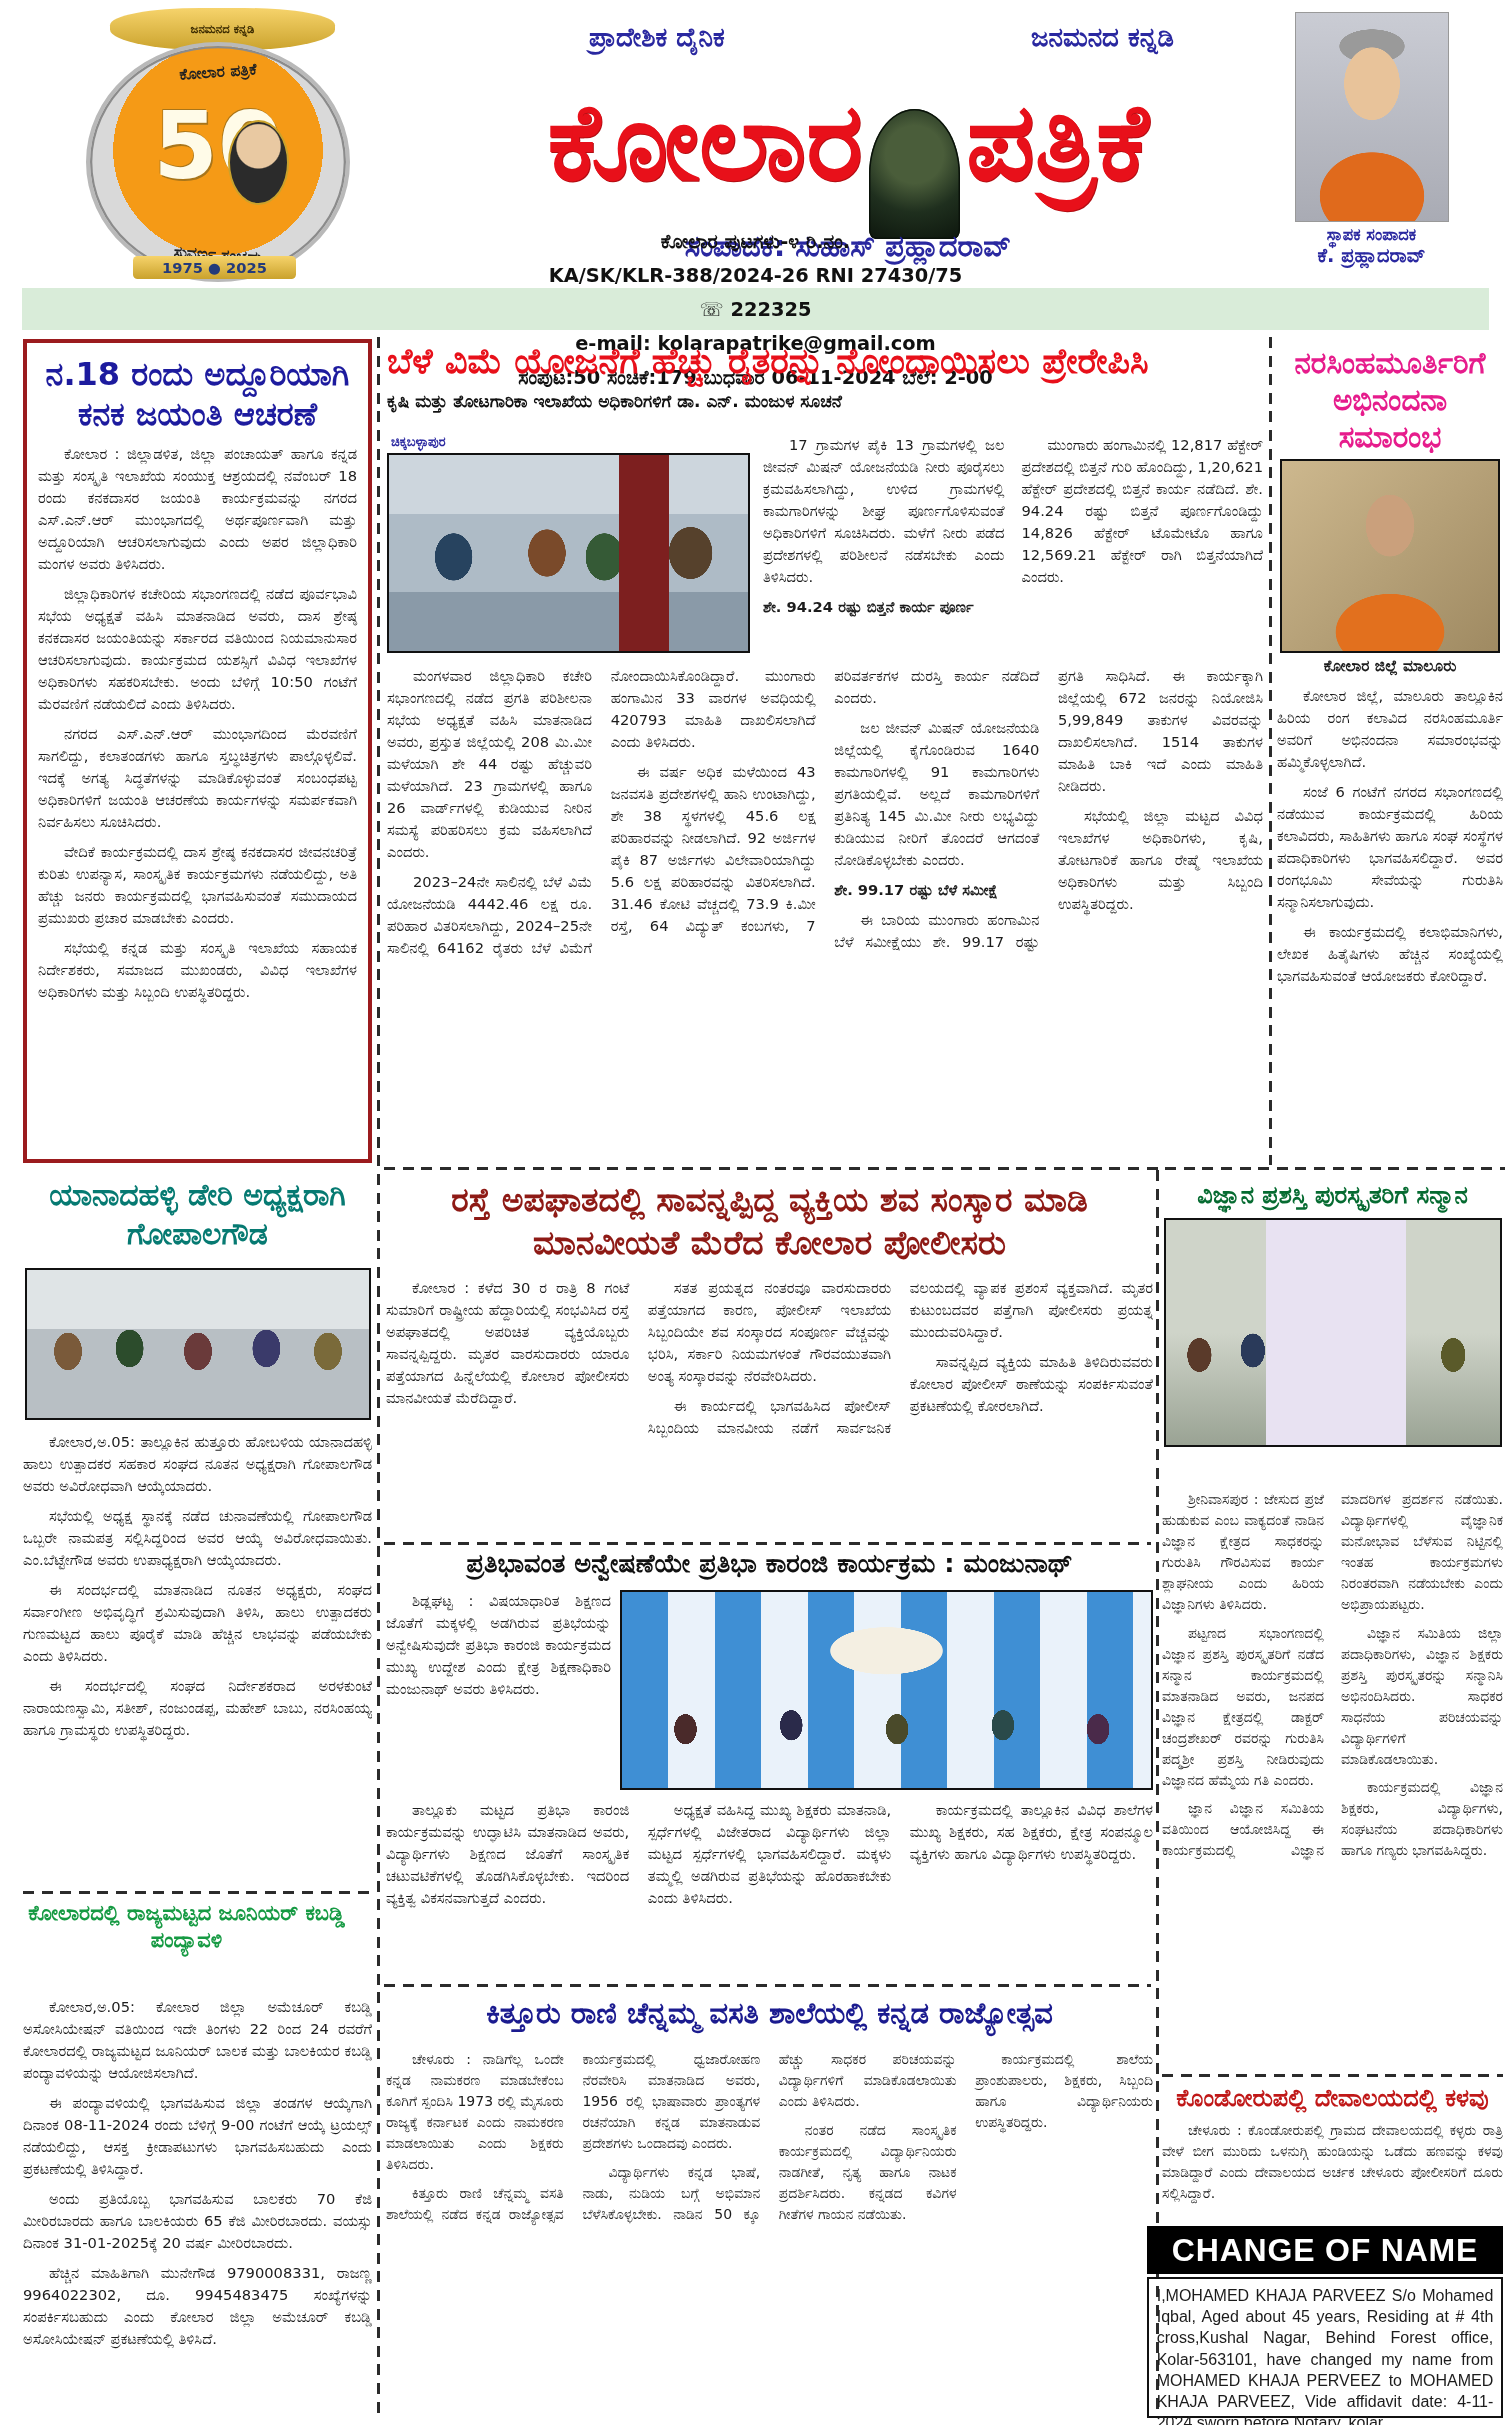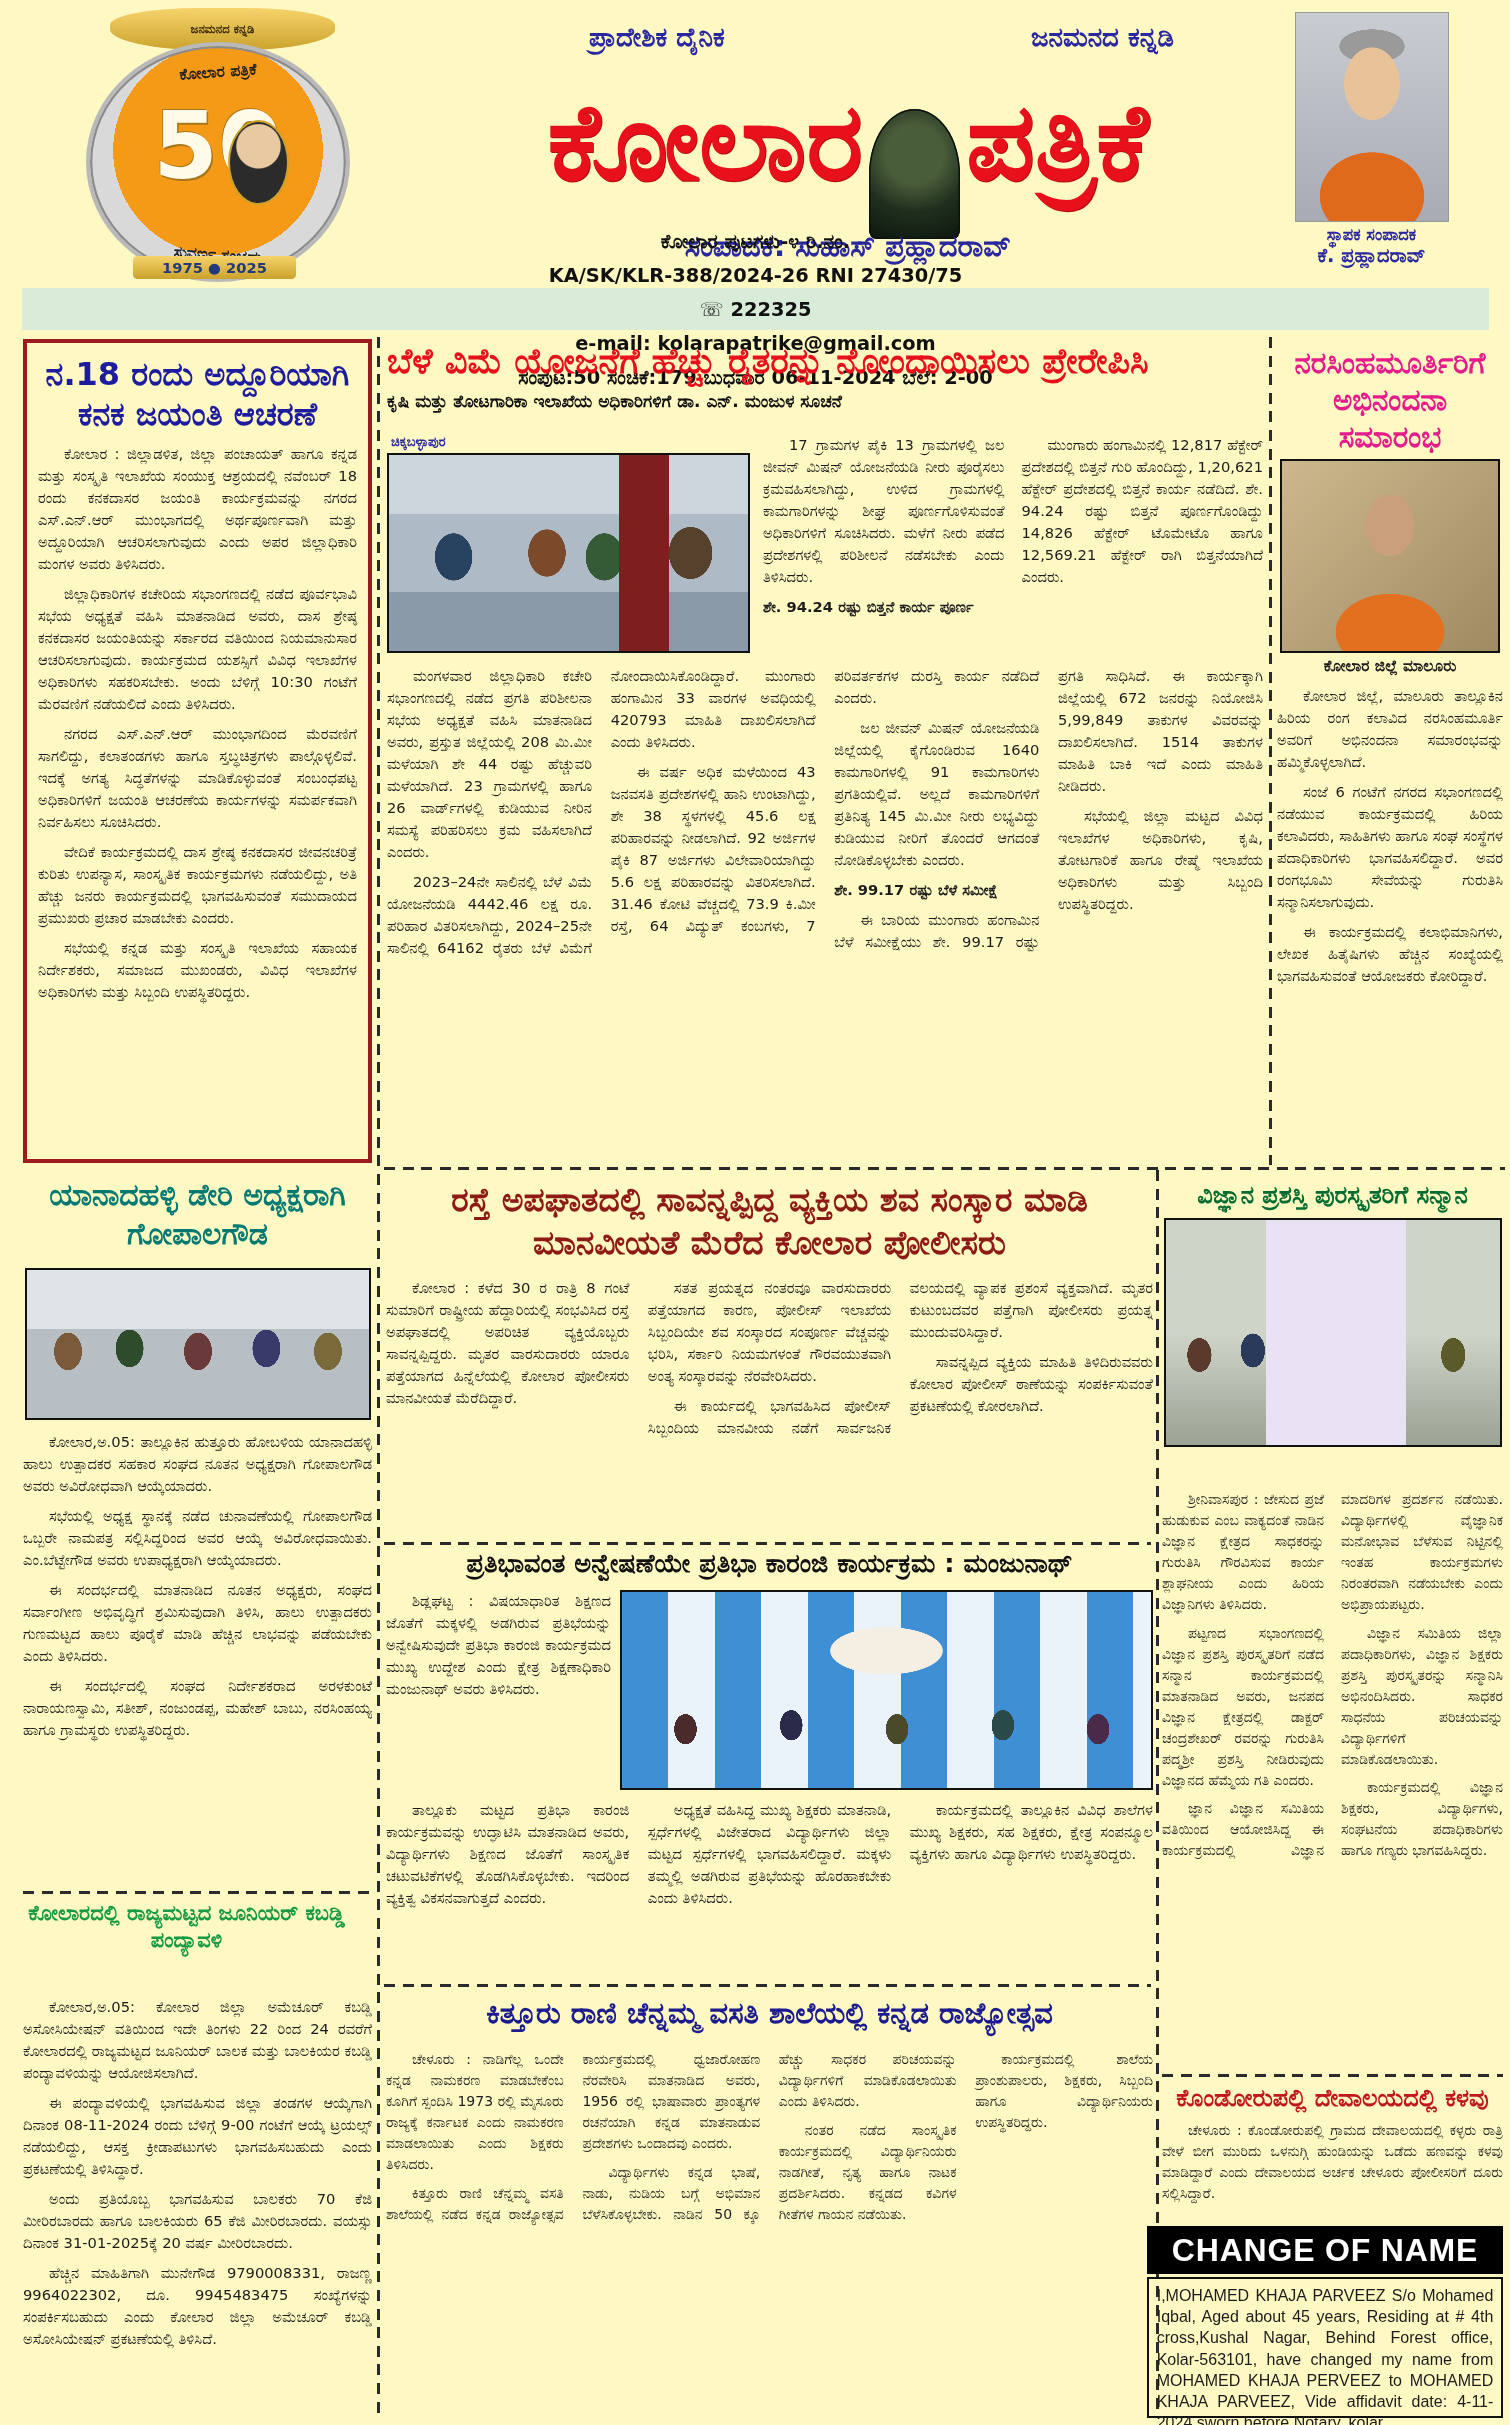--- a/index.html
+++ b/index.html
@@ -1,16 +1,16 @@
 <!DOCTYPE html>
 <html lang="kn" style="font-size:12.4px"><head>
 <meta charset="utf-8">
 <style>
   html,body{margin:0;padding:0;background:#e8e8e8;}
-  .page{position:relative;width:1510px;height:2426px;background:#fef9c3;overflow:hidden;
+  .page{position:relative;width:1510px;height:2426px;background:#ffffff;overflow:hidden;
         font-family:"DejaVu Sans","Liberation Sans",sans-serif;color:#1c1c1c;}
   
   .logo{position:absolute;left:40px;top:6.2px;width:364px;height:273px;}
   .logo .ribbon{position:absolute;left:70px;top:1.5px;width:225px;height:43px;background:linear-gradient(#f6d36b,#caa22c);
         border-radius:40% 40% 50% 50%;display:flex;align-items:center;justify-content:center;
         font-size:11.6px;font-weight:bold;color:#3a2a00;}
   .logo .ring{position:absolute;left:46px;top:36px;width:256px;height:232px;border-radius:50%;
         background:radial-gradient(circle at 50% 45%,#f59a16 0 58%,#d9d9d9 58% 100%);
         border:4.6px solid #b9b9b9;box-shadow:0 0 0 2.3px #8b8b8b inset;overflow:hidden;}
   .logo .ringtext-top{position:absolute;width:100%;top:17px;text-align:center;font-size:15.5px;font-weight:bold;
@@ -193,21 +193,21 @@
   <div class="hsep" style="left:384px;top:1167px;width:1121px;"></div>
   <div class="hsep" style="left:384px;top:1542px;width:767px;"></div>
   <div class="hsep" style="left:384px;top:1984px;width:767px;"></div>
   <div class="hsep" style="left:23px;top:1891px;width:349px;"></div>
   <div class="hsep" style="left:1162px;top:2074px;width:341px;"></div>
 
   <div class="kanaka-box clip">
     <div class="kanaka-head">ನ.18 ರಂದು ಅದ್ದೂರಿಯಾಗಿ ಕನಕ ಜಯಂತಿ ಆಚರಣೆ</div>
     <div class="body-text">
       <p>ಕೋಲಾರ : ಜಿಲ್ಲಾಡಳಿತ, ಜಿಲ್ಲಾ ಪಂಚಾಯತ್ ಹಾಗೂ ಕನ್ನಡ ಮತ್ತು ಸಂಸ್ಕೃತಿ ಇಲಾಖೆಯ ಸಂಯುಕ್ತ ಆಶ್ರಯದಲ್ಲಿ ನವೆಂಬರ್ 18 ರಂದು ಕನಕದಾಸರ ಜಯಂತಿ ಕಾರ್ಯಕ್ರಮವನ್ನು ನಗರದ ಎಸ್.ಎನ್.ಆರ್ ಮುಂಭಾಗದಲ್ಲಿ ಅರ್ಥಪೂರ್ಣವಾಗಿ ಮತ್ತು ಅದ್ದೂರಿಯಾಗಿ ಆಚರಿಸಲಾಗುವುದು ಎಂದು ಅಪರ ಜಿಲ್ಲಾಧಿಕಾರಿ ಮಂಗಳ ಅವರು ತಿಳಿಸಿದರು.</p>
-      <p>ಜಿಲ್ಲಾಧಿಕಾರಿಗಳ ಕಚೇರಿಯ ಸಭಾಂಗಣದಲ್ಲಿ ನಡೆದ ಪೂರ್ವಭಾವಿ ಸಭೆಯ ಅಧ್ಯಕ್ಷತೆ ವಹಿಸಿ ಮಾತನಾಡಿದ ಅವರು, ದಾಸ ಶ್ರೇಷ್ಠ ಕನಕದಾಸರ ಜಯಂತಿಯನ್ನು ಸರ್ಕಾರದ ವತಿಯಿಂದ ನಿಯಮಾನುಸಾರ ಆಚರಿಸಲಾಗುವುದು. ಕಾರ್ಯಕ್ರಮದ ಯಶಸ್ಸಿಗೆ ವಿವಿಧ ಇಲಾಖೆಗಳ ಅಧಿಕಾರಿಗಳು ಸಹಕರಿಸಬೇಕು. ಅಂದು ಬೆಳಿಗ್ಗೆ 10:30 ಗಂಟೆಗೆ ಮೆರವಣಿಗೆ ನಡೆಯಲಿದೆ ಎಂದು ತಿಳಿಸಿದರು.</p>
+      <p>ಜಿಲ್ಲಾಧಿಕಾರಿಗಳ ಕಚೇರಿಯ ಸಭಾಂಗಣದಲ್ಲಿ ನಡೆದ ಪೂರ್ವಭಾವಿ ಸಭೆಯ ಅಧ್ಯಕ್ಷತೆ ವಹಿಸಿ ಮಾತನಾಡಿದ ಅವರು, ದಾಸ ಶ್ರೇಷ್ಠ ಕನಕದಾಸರ ಜಯಂತಿಯನ್ನು ಸರ್ಕಾರದ ವತಿಯಿಂದ ನಿಯಮಾನುಸಾರ ಆಚರಿಸಲಾಗುವುದು. ಕಾರ್ಯಕ್ರಮದ ಯಶಸ್ಸಿಗೆ ವಿವಿಧ ಇಲಾಖೆಗಳ ಅಧಿಕಾರಿಗಳು ಸಹಕರಿಸಬೇಕು. ಅಂದು ಬೆಳಿಗ್ಗೆ 10:50 ಗಂಟೆಗೆ ಮೆರವಣಿಗೆ ನಡೆಯಲಿದೆ ಎಂದು ತಿಳಿಸಿದರು.</p>
       <p>ನಗರದ ಎಸ್.ಎನ್.ಆರ್ ಮುಂಭಾಗದಿಂದ ಮೆರವಣಿಗೆ ಸಾಗಲಿದ್ದು, ಕಲಾತಂಡಗಳು ಹಾಗೂ ಸ್ತಬ್ಧಚಿತ್ರಗಳು ಪಾಲ್ಗೊಳ್ಳಲಿವೆ. ಇದಕ್ಕೆ ಅಗತ್ಯ ಸಿದ್ಧತೆಗಳನ್ನು ಮಾಡಿಕೊಳ್ಳುವಂತೆ ಸಂಬಂಧಪಟ್ಟ ಅಧಿಕಾರಿಗಳಿಗೆ ಜಯಂತಿ ಆಚರಣೆಯ ಕಾರ್ಯಗಳನ್ನು ಸಮರ್ಪಕವಾಗಿ ನಿರ್ವಹಿಸಲು ಸೂಚಿಸಿದರು.</p>
       <p>ವೇದಿಕೆ ಕಾರ್ಯಕ್ರಮದಲ್ಲಿ ದಾಸ ಶ್ರೇಷ್ಠ ಕನಕದಾಸರ ಜೀವನಚರಿತ್ರೆ ಕುರಿತು ಉಪನ್ಯಾಸ, ಸಾಂಸ್ಕೃತಿಕ ಕಾರ್ಯಕ್ರಮಗಳು ನಡೆಯಲಿದ್ದು, ಅತಿ ಹೆಚ್ಚು ಜನರು ಕಾರ್ಯಕ್ರಮದಲ್ಲಿ ಭಾಗವಹಿಸುವಂತೆ ಸಮುದಾಯದ ಪ್ರಮುಖರು ಪ್ರಚಾರ ಮಾಡಬೇಕು ಎಂದರು.</p>
       <p>ಸಭೆಯಲ್ಲಿ ಕನ್ನಡ ಮತ್ತು ಸಂಸ್ಕೃತಿ ಇಲಾಖೆಯ ಸಹಾಯಕ ನಿರ್ದೇಶಕರು, ಸಮಾಜದ ಮುಖಂಡರು, ವಿವಿಧ ಇಲಾಖೆಗಳ ಅಧಿಕಾರಿಗಳು ಮತ್ತು ಸಿಬ್ಬಂದಿ ಉಪಸ್ಥಿತರಿದ್ದರು.</p>
     </div>
   </div>
 
   <div class="crop-head">ಬೆಳೆ ವಿಮೆ ಯೋಜನೆಗೆ ಹೆಚ್ಚು ರೈತರನ್ನು ನೋಂದಾಯಿಸಲು ಪ್ರೇರೇಪಿಸಿ</div>
   <div class="crop-sub">ಕೃಷಿ ಮತ್ತು ತೋಟಗಾರಿಕಾ ಇಲಾಖೆಯ ಅಧಿಕಾರಿಗಳಿಗೆ ಡಾ. ಎನ್. ಮಂಜುಳ ಸೂಚನೆ</div>
   <div class="meet-caption">ಚಿಕ್ಕಬಳ್ಳಾಪುರ</div>
   <div class="meet-photo photo-box"></div>

